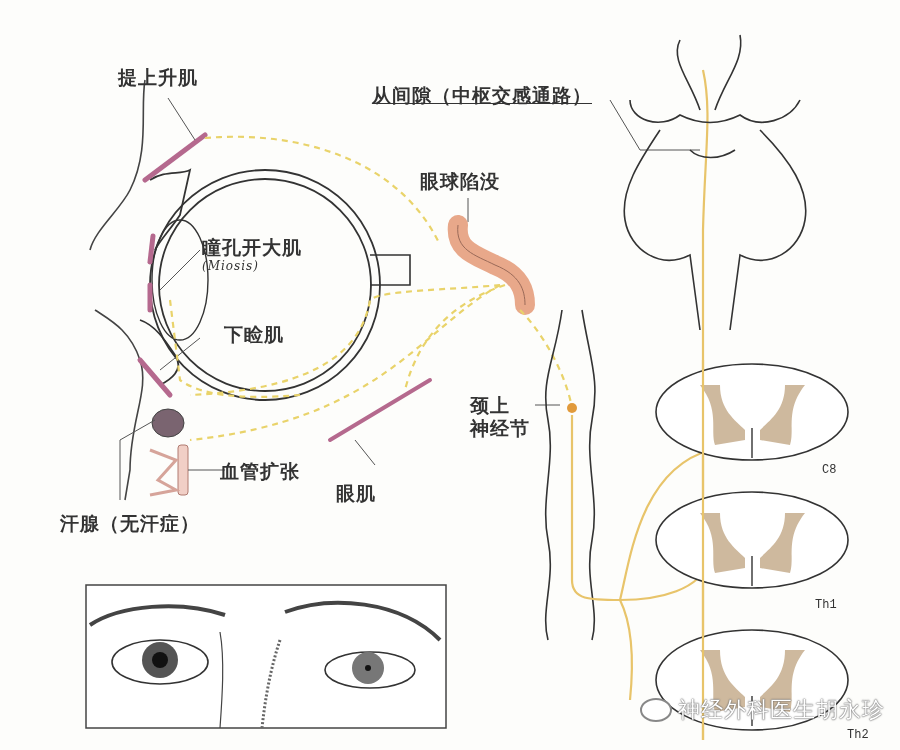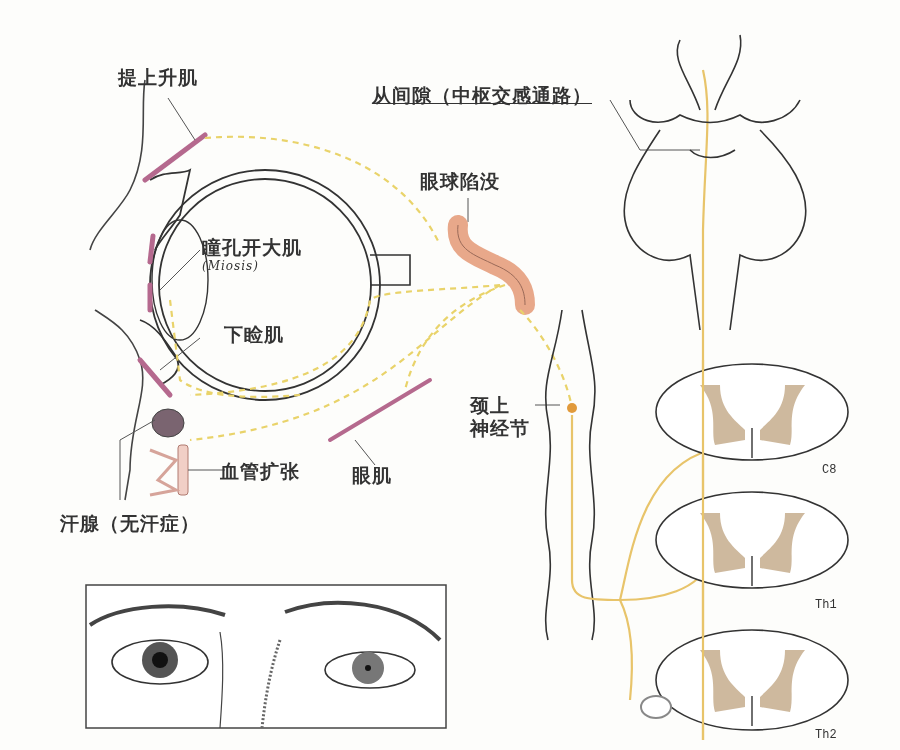--- a/index.html
+++ b/index.html
@@ -137,24 +137,25 @@
 <div class="lbl center" style="left:202px;top:236px;">
   <div>瞳孔开大肌</div>
   <div class="small" style="font-weight:normal;font-size:12px;font-style:italic;">(Miosis)</div>
 </div>
 <div class="lbl" style="left:208px;top:323px;margin-left:16px;">下睑肌</div>
 <div class="lbl center" style="left:470px;top:394px;">
   <div>颈上</div>
   <div>神经节</div>
 </div>
 <div class="lbl" style="left:220px;top:460px;">血管扩张</div>
-<div class="lbl center" style="left:336px;top:464px;margin-left:16px;">
+<div class="lbl center" style="left:336px;top:482px;">
   <div>眼肌</div>
 </div>
 <div class="lbl" style="left:60px;top:512px;">汗腺（无汗症）</div>
 
 <div class="seg" style="left:822px;top:463px;">C8</div>
 <div class="seg" style="left:815px;top:598px;">Th1</div>
-<div class="seg" style="left:815px;top:728px;">Th2</div>
+<div class="seg" style="left:847px;top:728px;">Th2</div>
 
 <div class="wm">
   <span class="wm-icon"></span>
+  <span>神经外科医生胡永珍</span>
 </div>
 
 </body></html>

